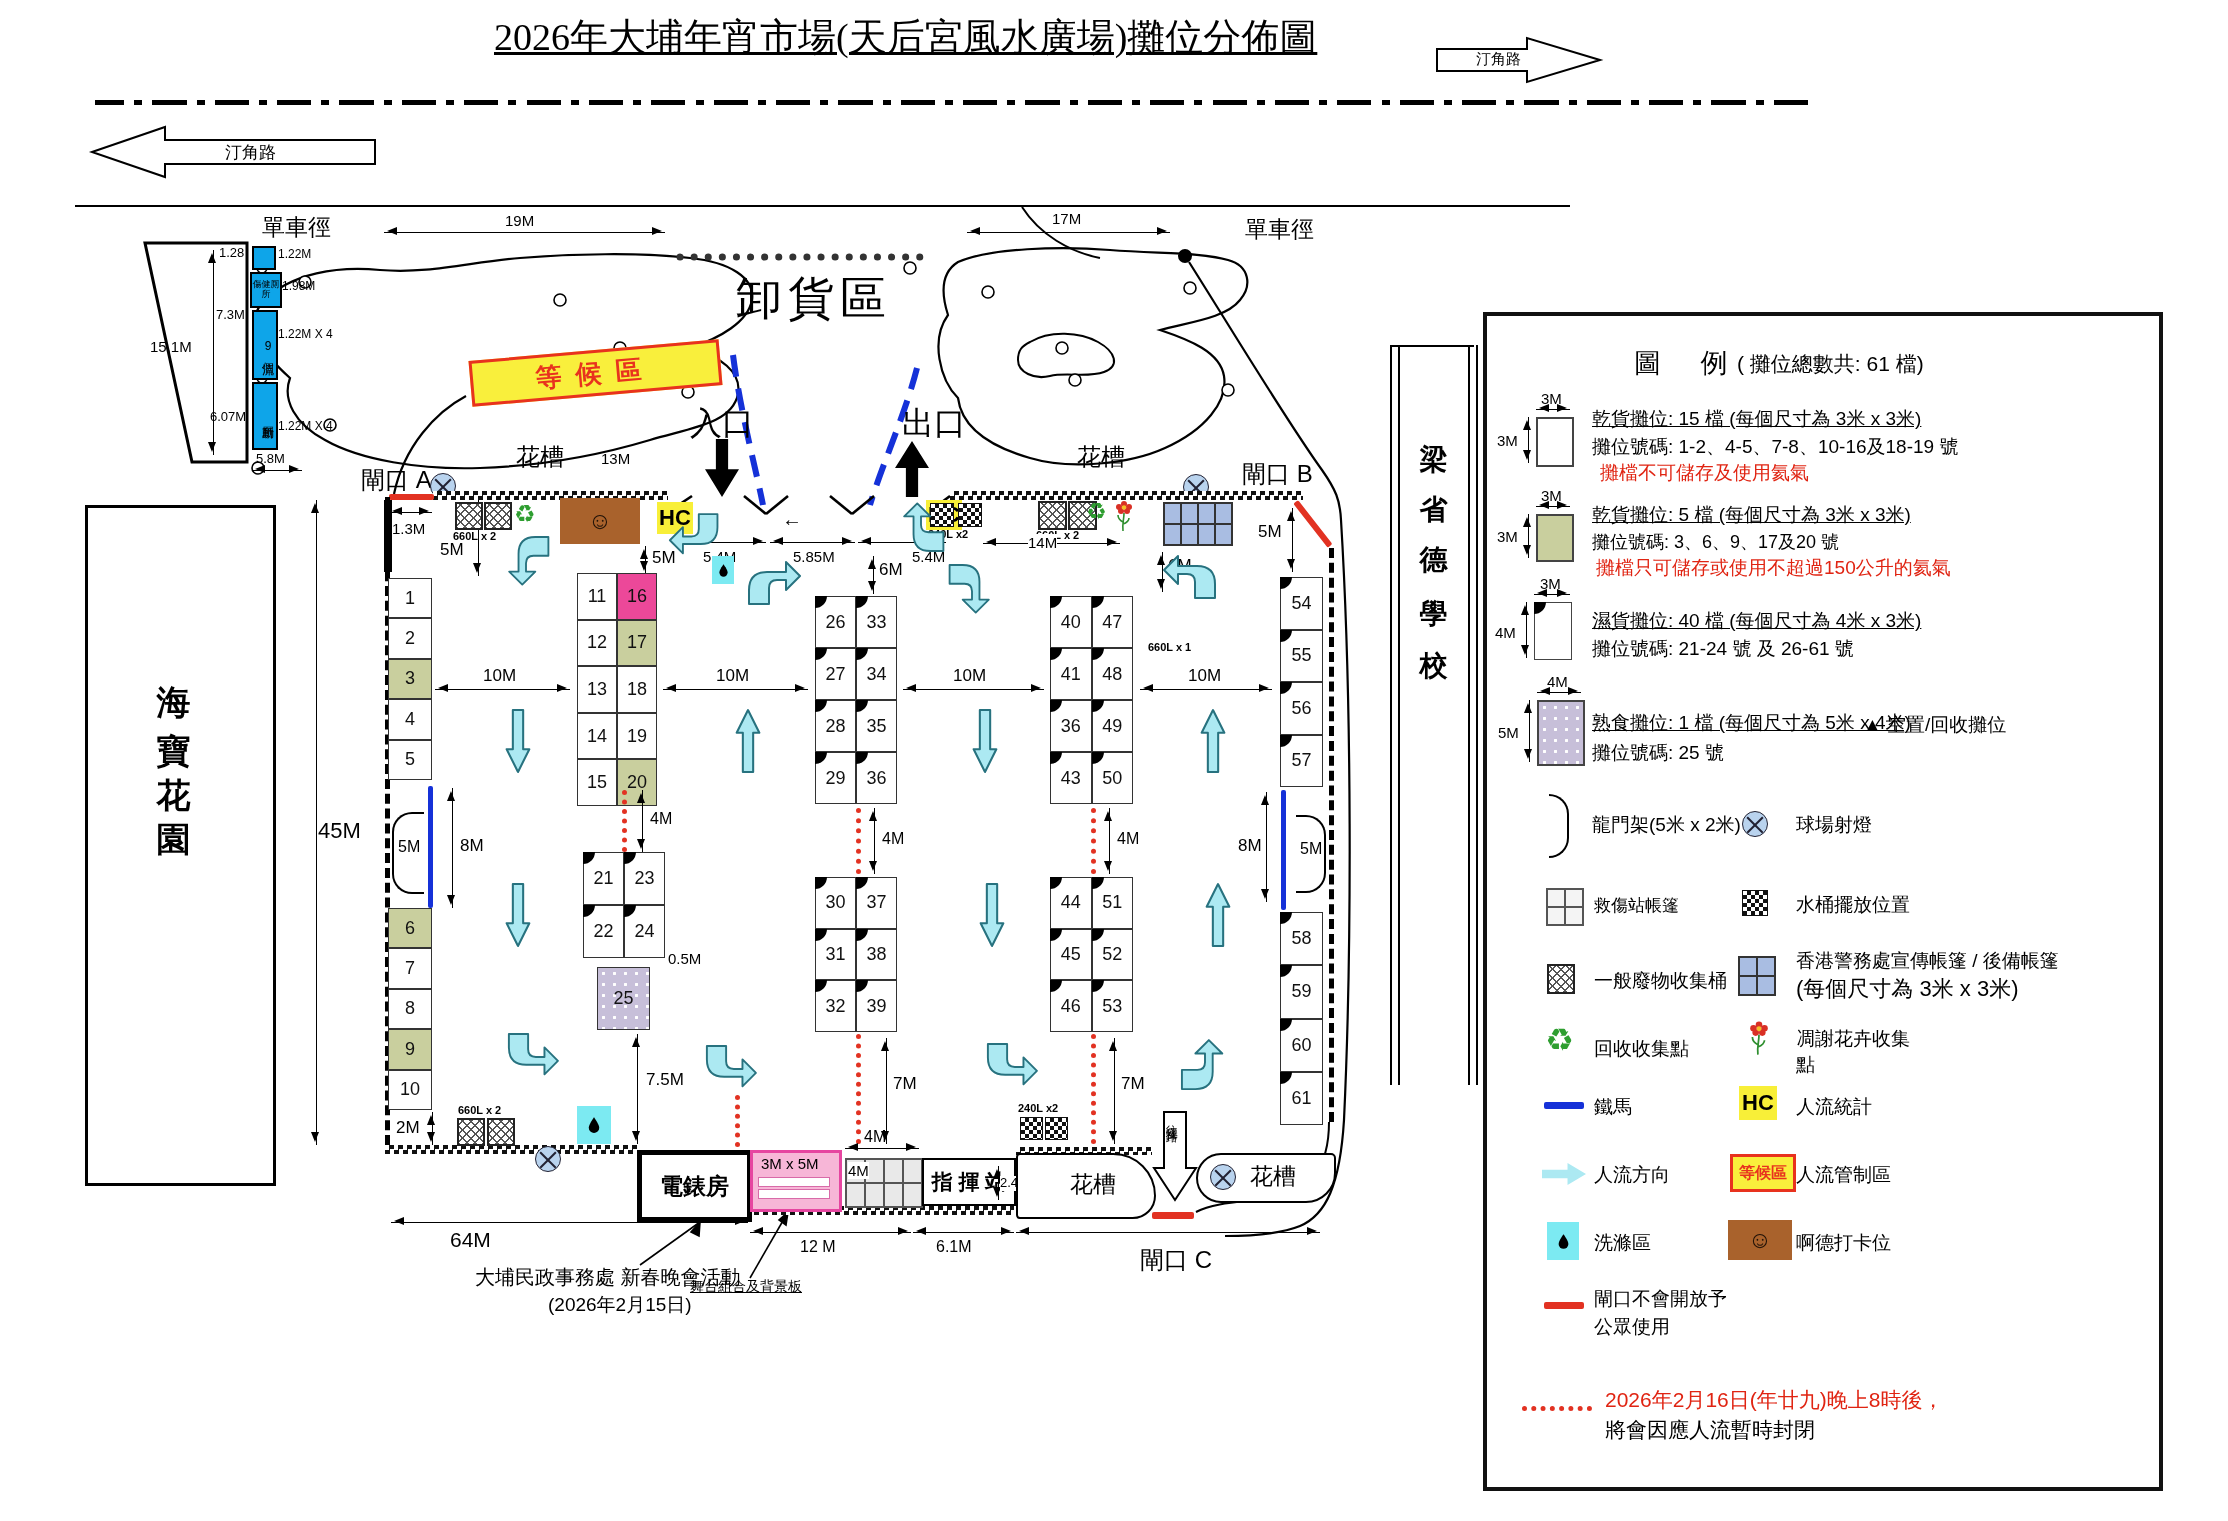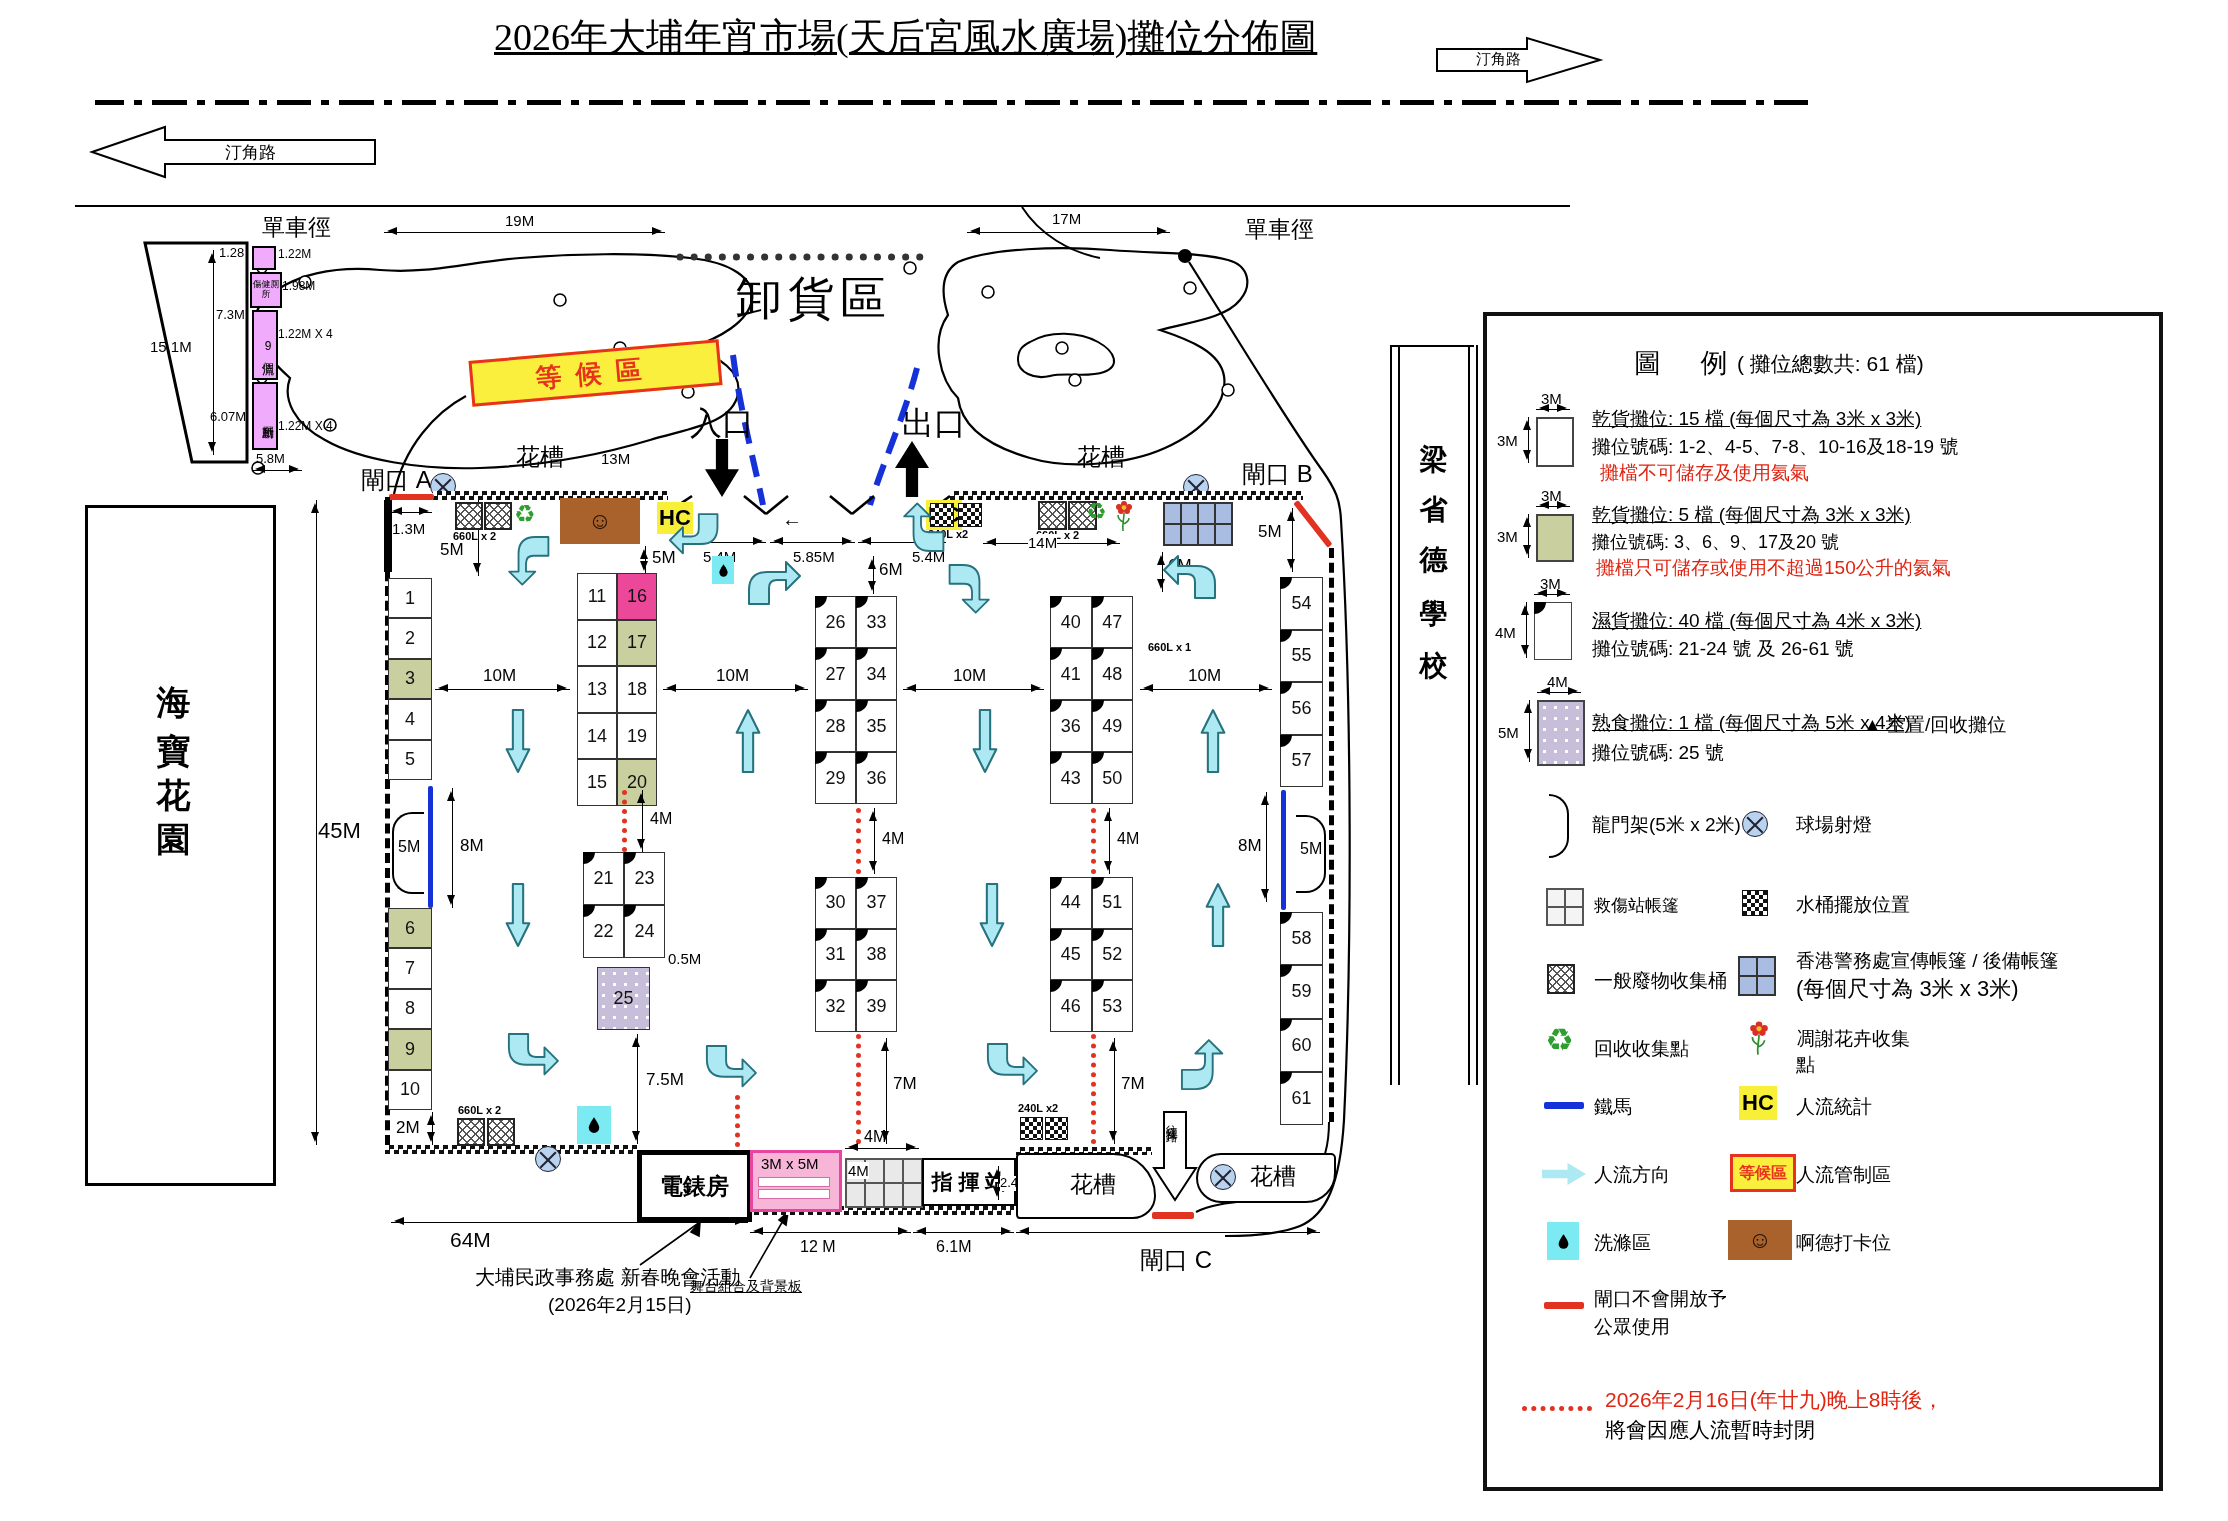--- a/index.html
+++ b/index.html
@@ -49,21 +49,21 @@
   .hcbox{background:#f8ef38;display:flex;align-items:center;justify-content:center;font-weight:bold;font-size:22px}
   .waitbadge{background:#f9ef3c;border:3px solid #e8321e;color:#e8321e;font-weight:bold;display:flex;align-items:center;justify-content:center}
   .brownbox{background:#a9622c;display:flex;align-items:center;justify-content:center}
   .washbox{background:#7ceaf2;display:flex;align-items:center;justify-content:center}
   .braceL{border:2.2px solid #000;border-right:none;border-radius:20px 0 0 20px;background:transparent}
   .braceR{border:2.2px solid #000;border-left:none;border-radius:0 20px 20px 0;background:transparent}
   .vtext{writing-mode:vertical-rl;text-orientation:upright}
   .blkdown{background:#000;clip-path:polygon(32% 0,68% 0,68% 52%,100% 52%,50% 100%,0 52%,32% 52%)}
   .flowright{background:#ace9f2;clip-path:polygon(0 32%,58% 32%,58% 4%,100% 50%,58% 96%,58% 68%,0 68%)}
   .recy{color:#2e9e30;font-weight:bold}
-  .box{border:2px solid #000;background:#f0abfc}
+  .box{border:2px solid #000;background:#0ea5e9}
   .smiley{font-size:24px;color:#1d1006}
   svg.fa{position:absolute;overflow:visible}
 </style>
 </head>
 <body>
 
 <div id="page">
 
   <svg class="abs" width="2228" height="1521" style="left:0;top:0">
     <defs>

